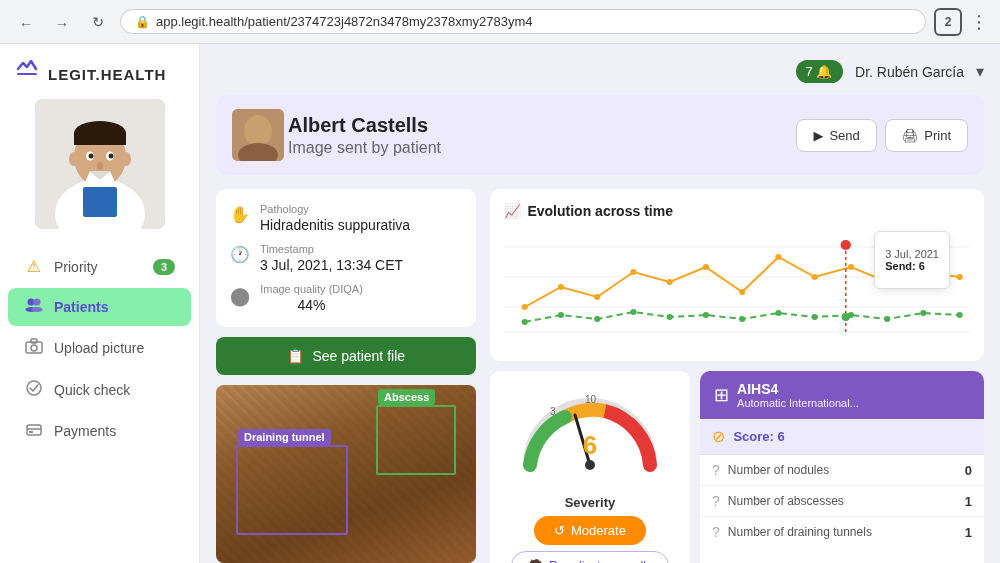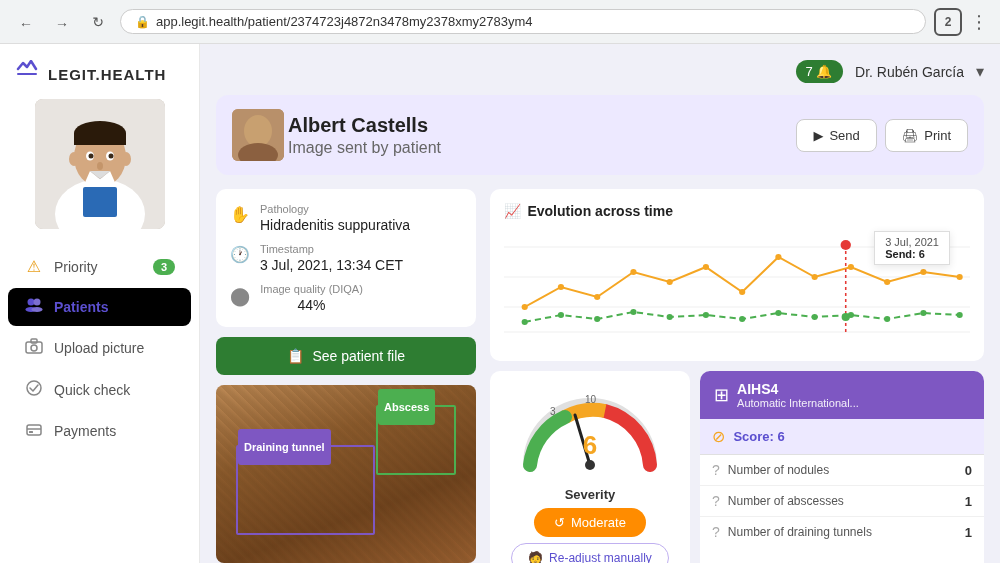--- a/index.html
+++ b/index.html
@@ -76,21 +76,21 @@
     .nav-item {
       display: flex; align-items: center; gap: 10px;
       padding: 10px 16px;
       cursor: pointer;
       border-radius: 8px;
       margin: 2px 8px;
       font-size: 14px;
       color: #555;
       position: relative;
     }
-    .nav-item.active { background: #000000; color: #5b4fcf; font-weight: 600; }
+    .nav-item.active { background: #86efac; color: #5b4fcf; font-weight: 600; }
     .nav-item .nav-icon { font-size: 16px; width: 20px; text-align: center; }
     .nav-badge {
       background: #4caf50;
       color: white;
       border-radius: 12px;
       padding: 2px 8px;
       font-size: 11px;
       font-weight: bold;
       margin-left: auto;
     }
@@ -180,36 +180,36 @@
       position: absolute;
       border: 2px solid;
       border-radius: 2px;
       font-size: 11px;
       font-weight: 600;
       color: white;
     }
     .annotation-label {
       position: absolute;
       top: -18px; left: 0;
-      padding: 12px 6px;
+      padding: 2px 6px;
       border-radius: 3px;
       font-size: 11px;
       font-weight: 600;
       color: white;
     }
     .abscess-box {
       border-color: #4caf50;
       top: 20px; right: 20px;
       width: 80px; height: 70px;
     }
     .abscess-label { background: #4caf50; }
     .tunnel-box {
       border-color: #7e57c2;
       top: 60px; left: 20px;
-      width: 139px; height: 90px;
+      width: 112px; height: 90px;
     }
     .tunnel-label { background: #7e57c2; }
 
     
     .right-panel { display: flex; flex-direction: column; gap: 10px; }
 
     
     .chart-section {
       background: white;
       border-radius: 10px;
@@ -224,21 +224,21 @@
     .bottom-grid { display: grid; grid-template-columns: 200px 1fr; gap: 10px; }
 
     
     .severity-section {
       background: white;
       border-radius: 10px;
       padding: 14px;
       display: flex; flex-direction: column; align-items: center;
     }
     .gauge-container { position: relative; width: 150px; height: 90px; }
-    .severity-label { font-size: 13px; font-weight: 600; color: #333; margin-top: 12px; }
+    .severity-label { font-size: 13px; font-weight: 600; color: #333; margin-top: 20px; }
     .severity-score {
       position: absolute;
       top: 40%; left: 50%;
       transform: translate(-50%, -50%);
       font-size: 28px;
       font-weight: 700;
       color: #ff8c00;
     }
     .btn-moderate {
       background: #ff8c00;
@@ -509,21 +509,21 @@
 
       <div class="right-panel">
 
         <div class="chart-section">
           <div class="chart-title">
             <span>📈</span>
             <span>Evolution across time</span>
           </div>
           <div class="chart-container">
             
-            <div style="position:absolute; top:4px; right:20px; background:white; border:1px solid #ddd; border-radius:0; padding:4px 10px; font-size:11px; box-shadow:0 2px 8px rgba(0,0,0,0.1); z-index:10;">
+            <div style="position:absolute; top:4px; right:20px; background:white; border:1px solid #ddd; border-radius:6px; padding:16px 10px; font-size:11px; box-shadow:0 2px 8px rgba(0,0,0,0.1); z-index:10;">
               <div style="color:#555;">3 Jul, 2021</div>
               <div style="font-weight:700; color:#222;">
                 <span>Send:</span>
                 <span>6</span>
               </div>
             </div>
             <svg class="chart" viewBox="0 0 450 120" preserveAspectRatio="none">
 
               <line x1="0" y1="20" x2="450" y2="20" stroke="#f0f0f0" stroke-width="1"></line>
               <line x1="0" y1="50" x2="450" y2="50" stroke="#f0f0f0" stroke-width="1"></line>

